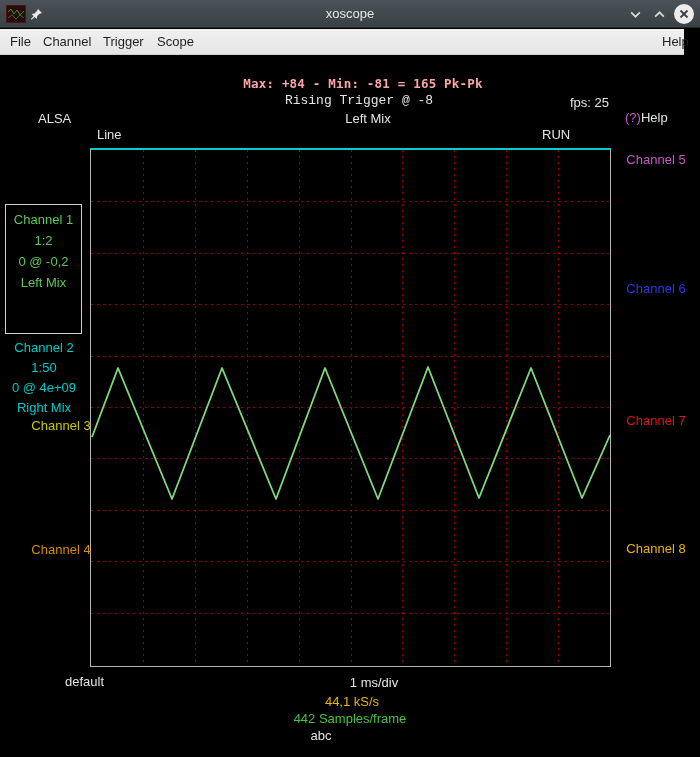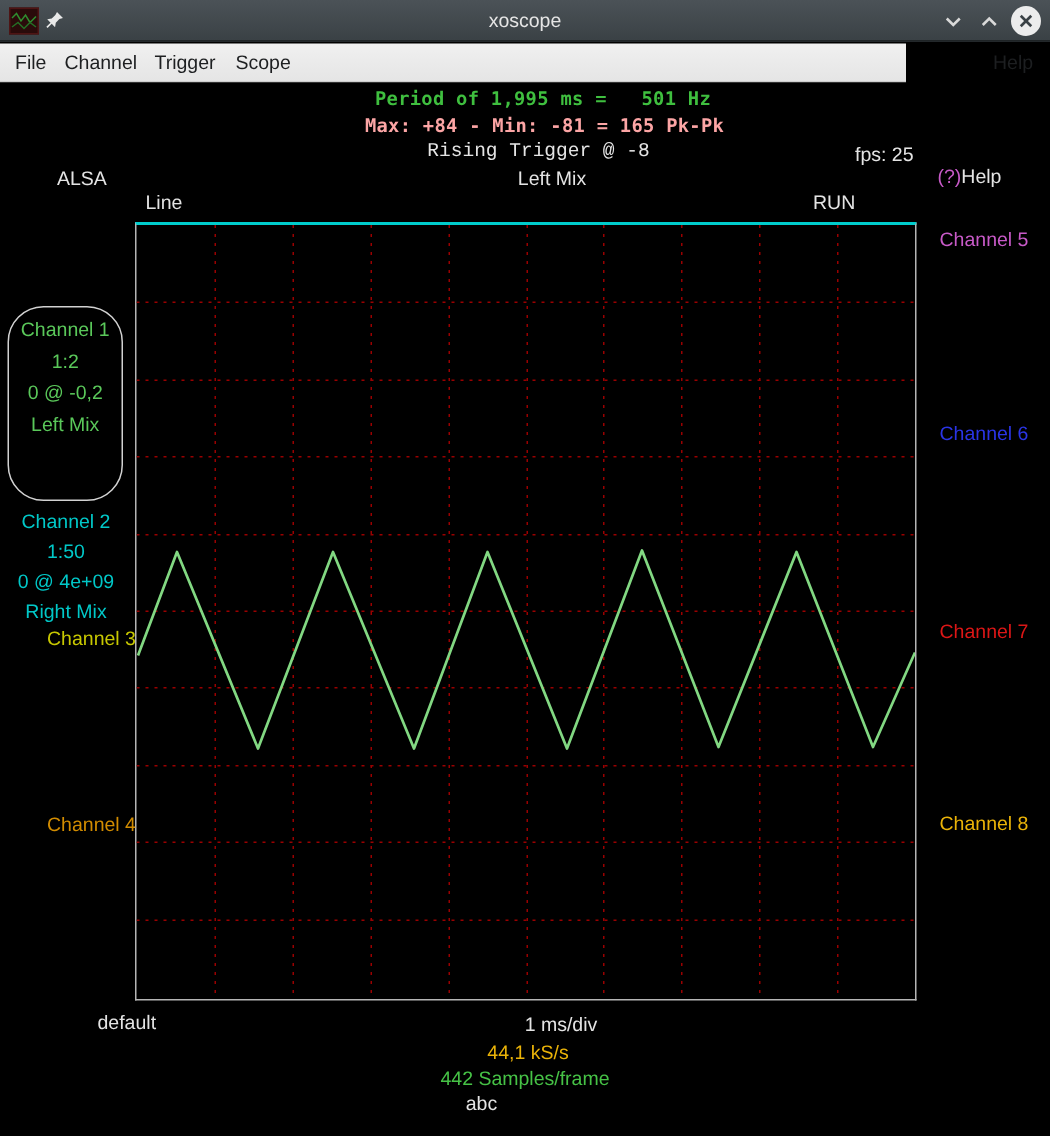--- a/index.html
+++ b/index.html
@@ -14,21 +14,21 @@
     background:#2a0b0b; border:1px solid #4e1414; }
   .pin-icon { position:absolute; left:30px; top:7px; width:13px; height:13px; }
   .win-title { position:absolute; left:0; top:6px; width:100%; text-align:center;
     color:#e6e6e6; font-size:13px; }
   .win-controls { position:absolute; right:6px; top:0; height:28px; display:flex; align-items:center; gap:6px; }
   .win-btn { width:18px; height:18px; display:flex; align-items:center; justify-content:center; }
   .close-btn { width:20px; height:20px; border-radius:50%; background:#ececec;
     display:flex; align-items:center; justify-content:center; }
 
   
-  .menubar { position:absolute; left:0; top:29px; width:604px; height:26px;
+  .menubar { position:absolute; left:0; top:29px; width:684px; height:26px;
     background:linear-gradient(#f0f0f0,#e5e5e5); border-bottom:1px solid #cfcfcf; }
   .menu-item { position:absolute; top:5px; font-size:13px; color:#1d1f21; }
 
   
   .content { position:absolute; left:0; top:55px; width:700px; height:702px; background:#000; }
 
   .t { position:absolute; font-size:13px; color:#e4e4e4; white-space:pre; }
   .mono { font-family:"DejaVu Sans Mono", monospace; font-size:12.5px; font-weight:bold; letter-spacing:.2px; }
   .ctr { transform:translateX(-50%); }
 
@@ -85,21 +85,20 @@
   <div class="menubar">
     <span class="menu-item" style="left:10px">File</span>
     <span class="menu-item" style="left:43px">Channel</span>
     <span class="menu-item" style="left:103px">Trigger</span>
     <span class="menu-item" style="left:157px">Scope</span>
     <span class="menu-item" style="left:662px">Help</span>
   </div>
 
   <div class="content">
 
-    <div class="t mono ctr" style="left:362px; top:3px;  color:#3fbf3f;">Period of 1,995 ms =   501 Hz</div>
     <div class="t mono ctr" style="left:363px; top:21px; color:#fca5a5;">Max: +84 - Min: -81 = 165 Pk-Pk</div>
     <div class="t ctr" style="left:359px; top:38px;font-family:Liberation Mono, monospace;">Rising Trigger @ -8</div>
     <div class="t" style="left:570px; top:40px;">fps: 25</div>
 
     <div class="t" style="left:38px; top:56px;">ALSA</div>
     <div class="t ctr" style="left:368px; top:56px;">Left Mix</div>
     <div class="t" style="left:625px; top:55px;"><span style="color: rgb(200, 90, 200);">(?)</span><span>Help</span></div>
     <div class="t" style="left:97px; top:72px;">Line</div>
     <div class="t" style="left:542px; top:72px;">RUN</div>
 
@@ -120,21 +119,21 @@
           <line x1="0" y1="206.5" x2="519" y2="206.5" stroke="#9a0000" stroke-width="1" stroke-dasharray="2 4"></line>
           <line x1="0" y1="257.5" x2="519" y2="257.5" stroke="#9a0000" stroke-width="1" stroke-dasharray="2 4"></line>
           <line x1="0" y1="308.5" x2="519" y2="308.5" stroke="#9a0000" stroke-width="1" stroke-dasharray="2 4"></line>
           <line x1="0" y1="360.5" x2="519" y2="360.5" stroke="#9a0000" stroke-width="1" stroke-dasharray="2 4"></line>
           <line x1="0" y1="411.5" x2="519" y2="411.5" stroke="#9a0000" stroke-width="1" stroke-dasharray="2 4"></line>
           <line x1="0" y1="463.5" x2="519" y2="463.5" stroke="#9a0000" stroke-width="1" stroke-dasharray="2 4"></line>
           <polyline points="1,287 27,218 81,349 131,218 185,349 234,218 287,349 337,217 388,348 440,218 491,348 519,285" fill="none" stroke="#82d882" stroke-width="1.8" stroke-linejoin="round"></polyline>
         </svg>
     </div>
 
-    <div class="chan ch1-box" style="color: rgb(90, 200, 90); border-radius: 24px;"><div>Channel 1</div><div>1:2</div><div>0 @ -0,2</div><div>Left Mix</div></div>
+    <div class="chan ch1-box" style="color: rgb(90, 200, 90);"><div>Channel 1</div><div>1:2</div><div>0 @ -0,2</div><div>Left Mix</div></div>
 
     <div class="chan ch2-blk" style="color: rgb(0, 200, 200);"><div>Channel 2</div><div>1:50</div><div>0 @ 4e+09</div><div>Right Mix</div></div>
 
     <div class="chan lbl-left" style="top: 361px; color: rgb(200, 200, 0);">Channel 3</div>
     <div class="chan lbl-left" style="top: 485px; color: rgb(210, 140, 0);">Channel 4</div>
 
     <div class="chan lbl-right" style="top: 95px; color: rgb(200, 90, 200);">Channel 5</div>
     <div class="chan lbl-right" style="top: 224px; color: rgb(42, 53, 230);">Channel 6</div>
     <div class="chan lbl-right" style="top: 356px; color: rgb(220, 22, 22);">Channel 7</div>
     <div class="chan lbl-right" style="top: 484px; color: #eab308;">Channel 8</div>

